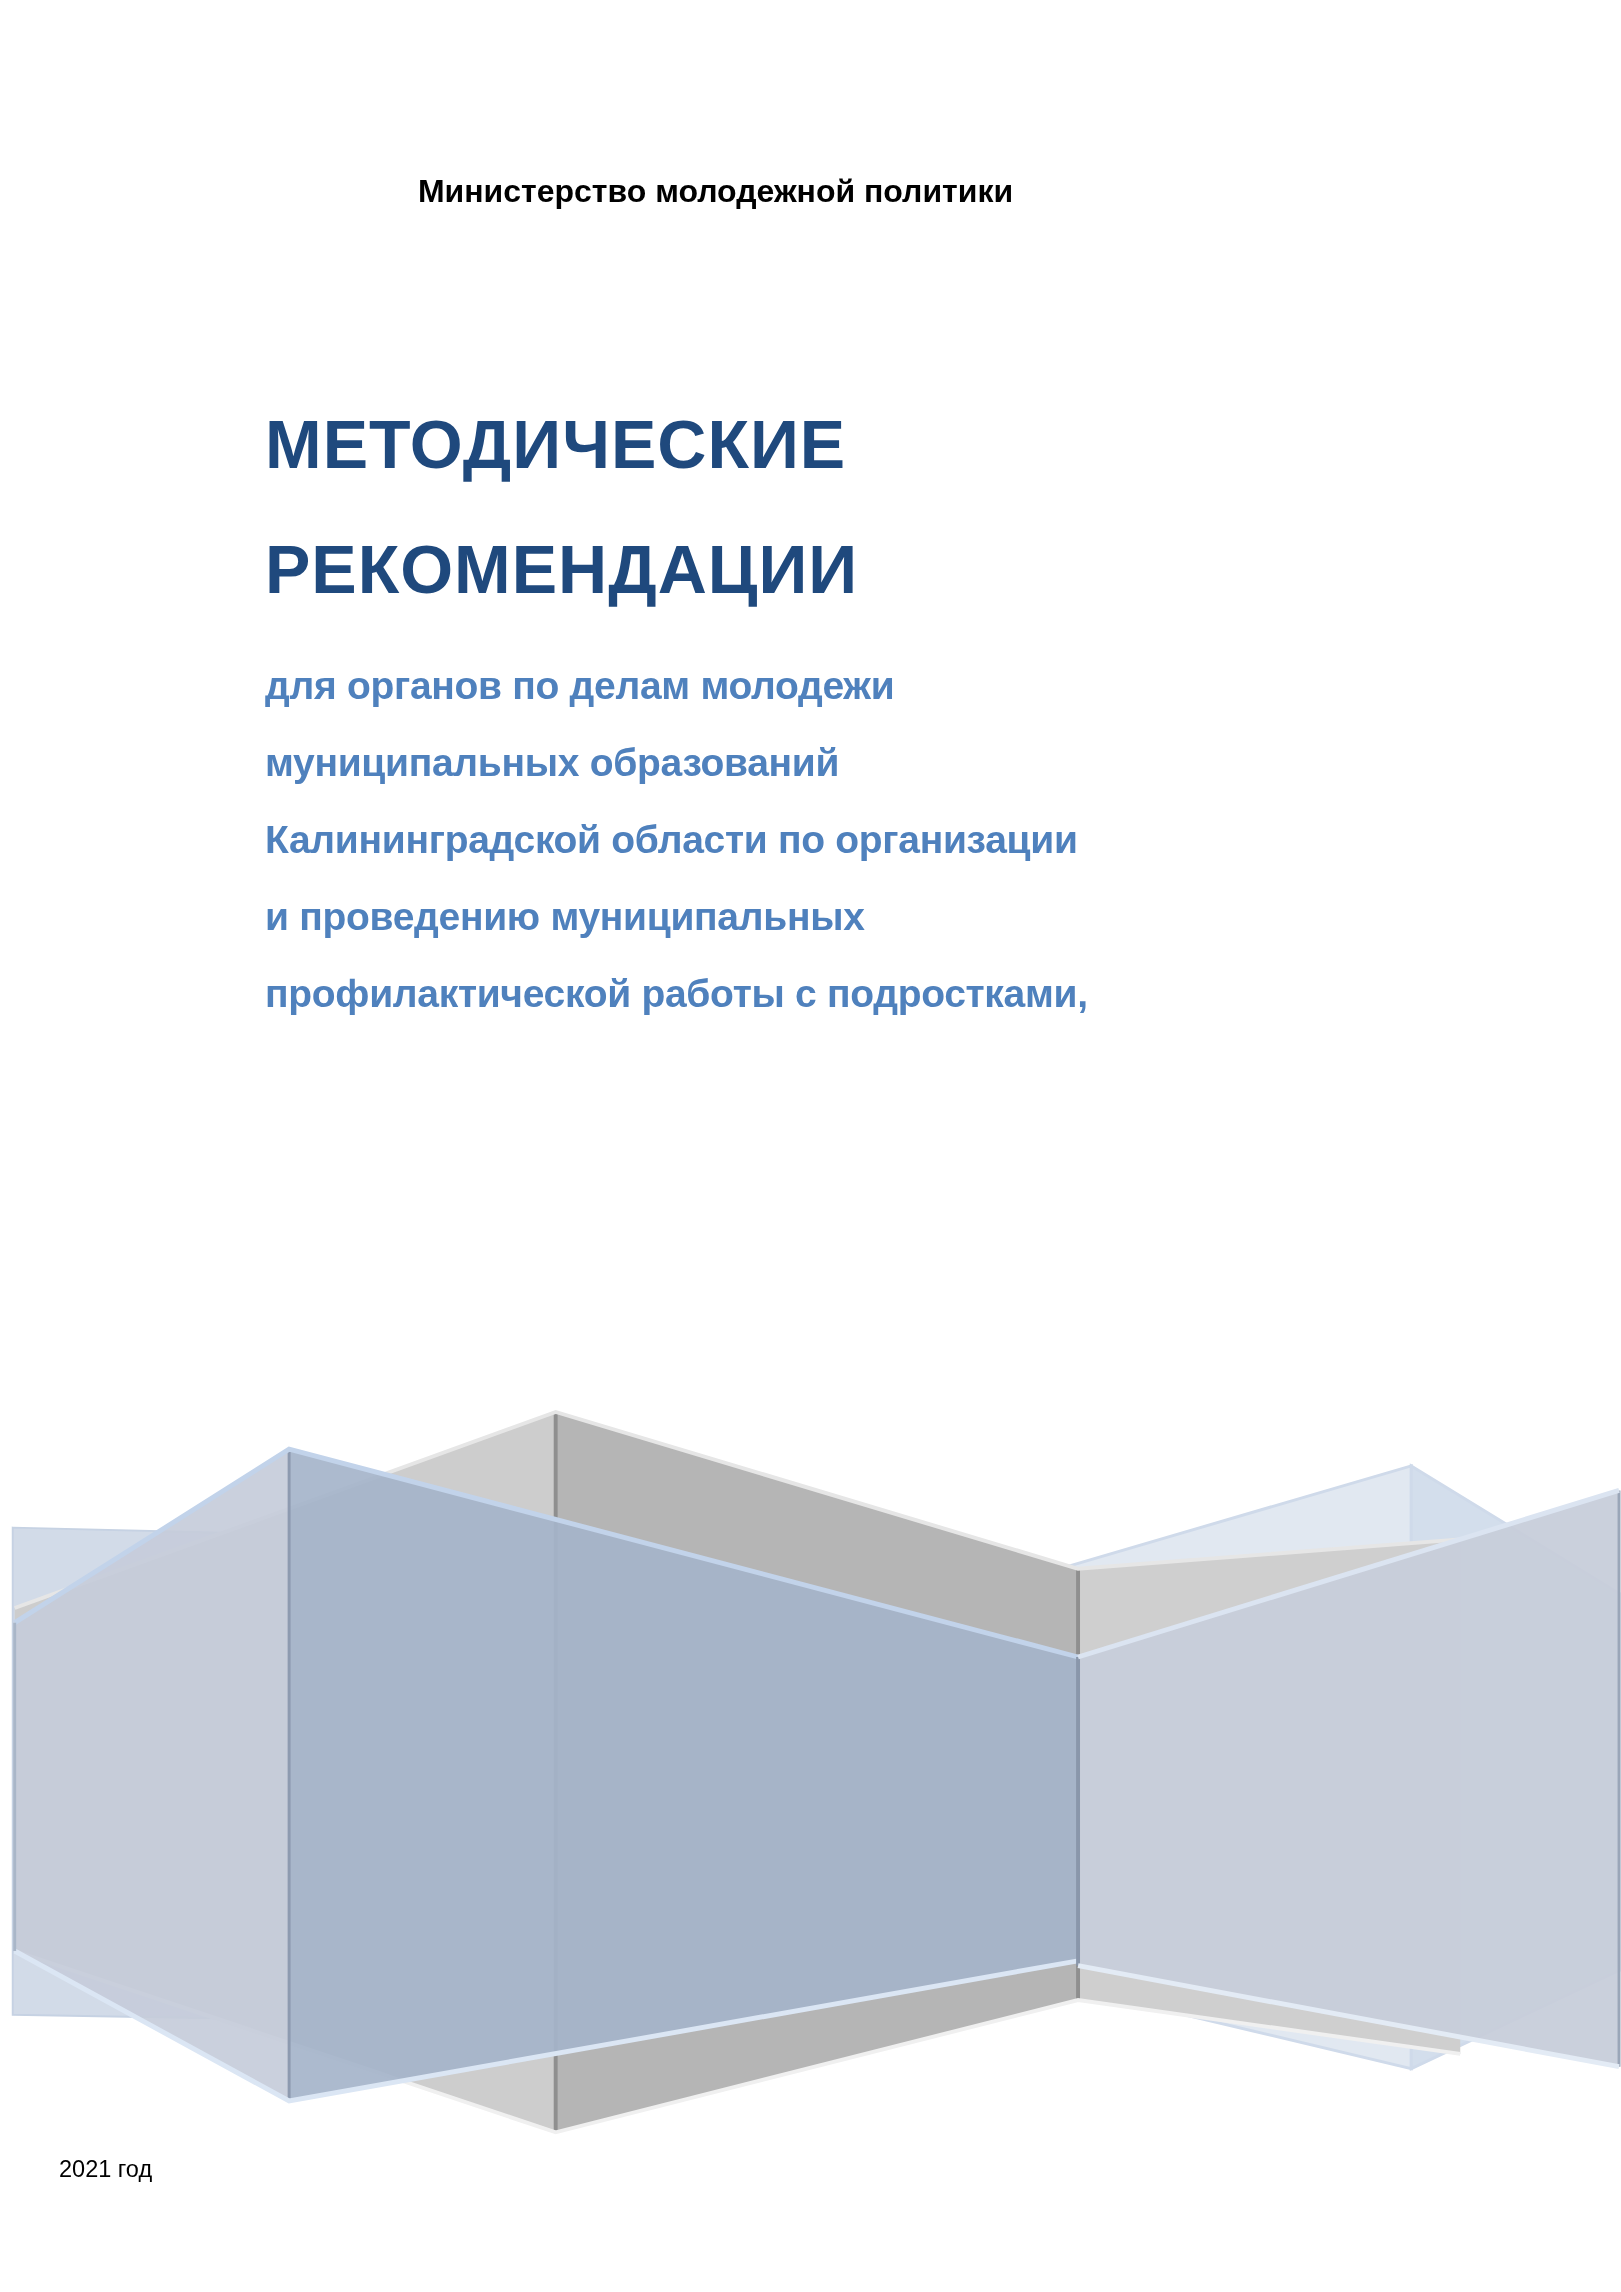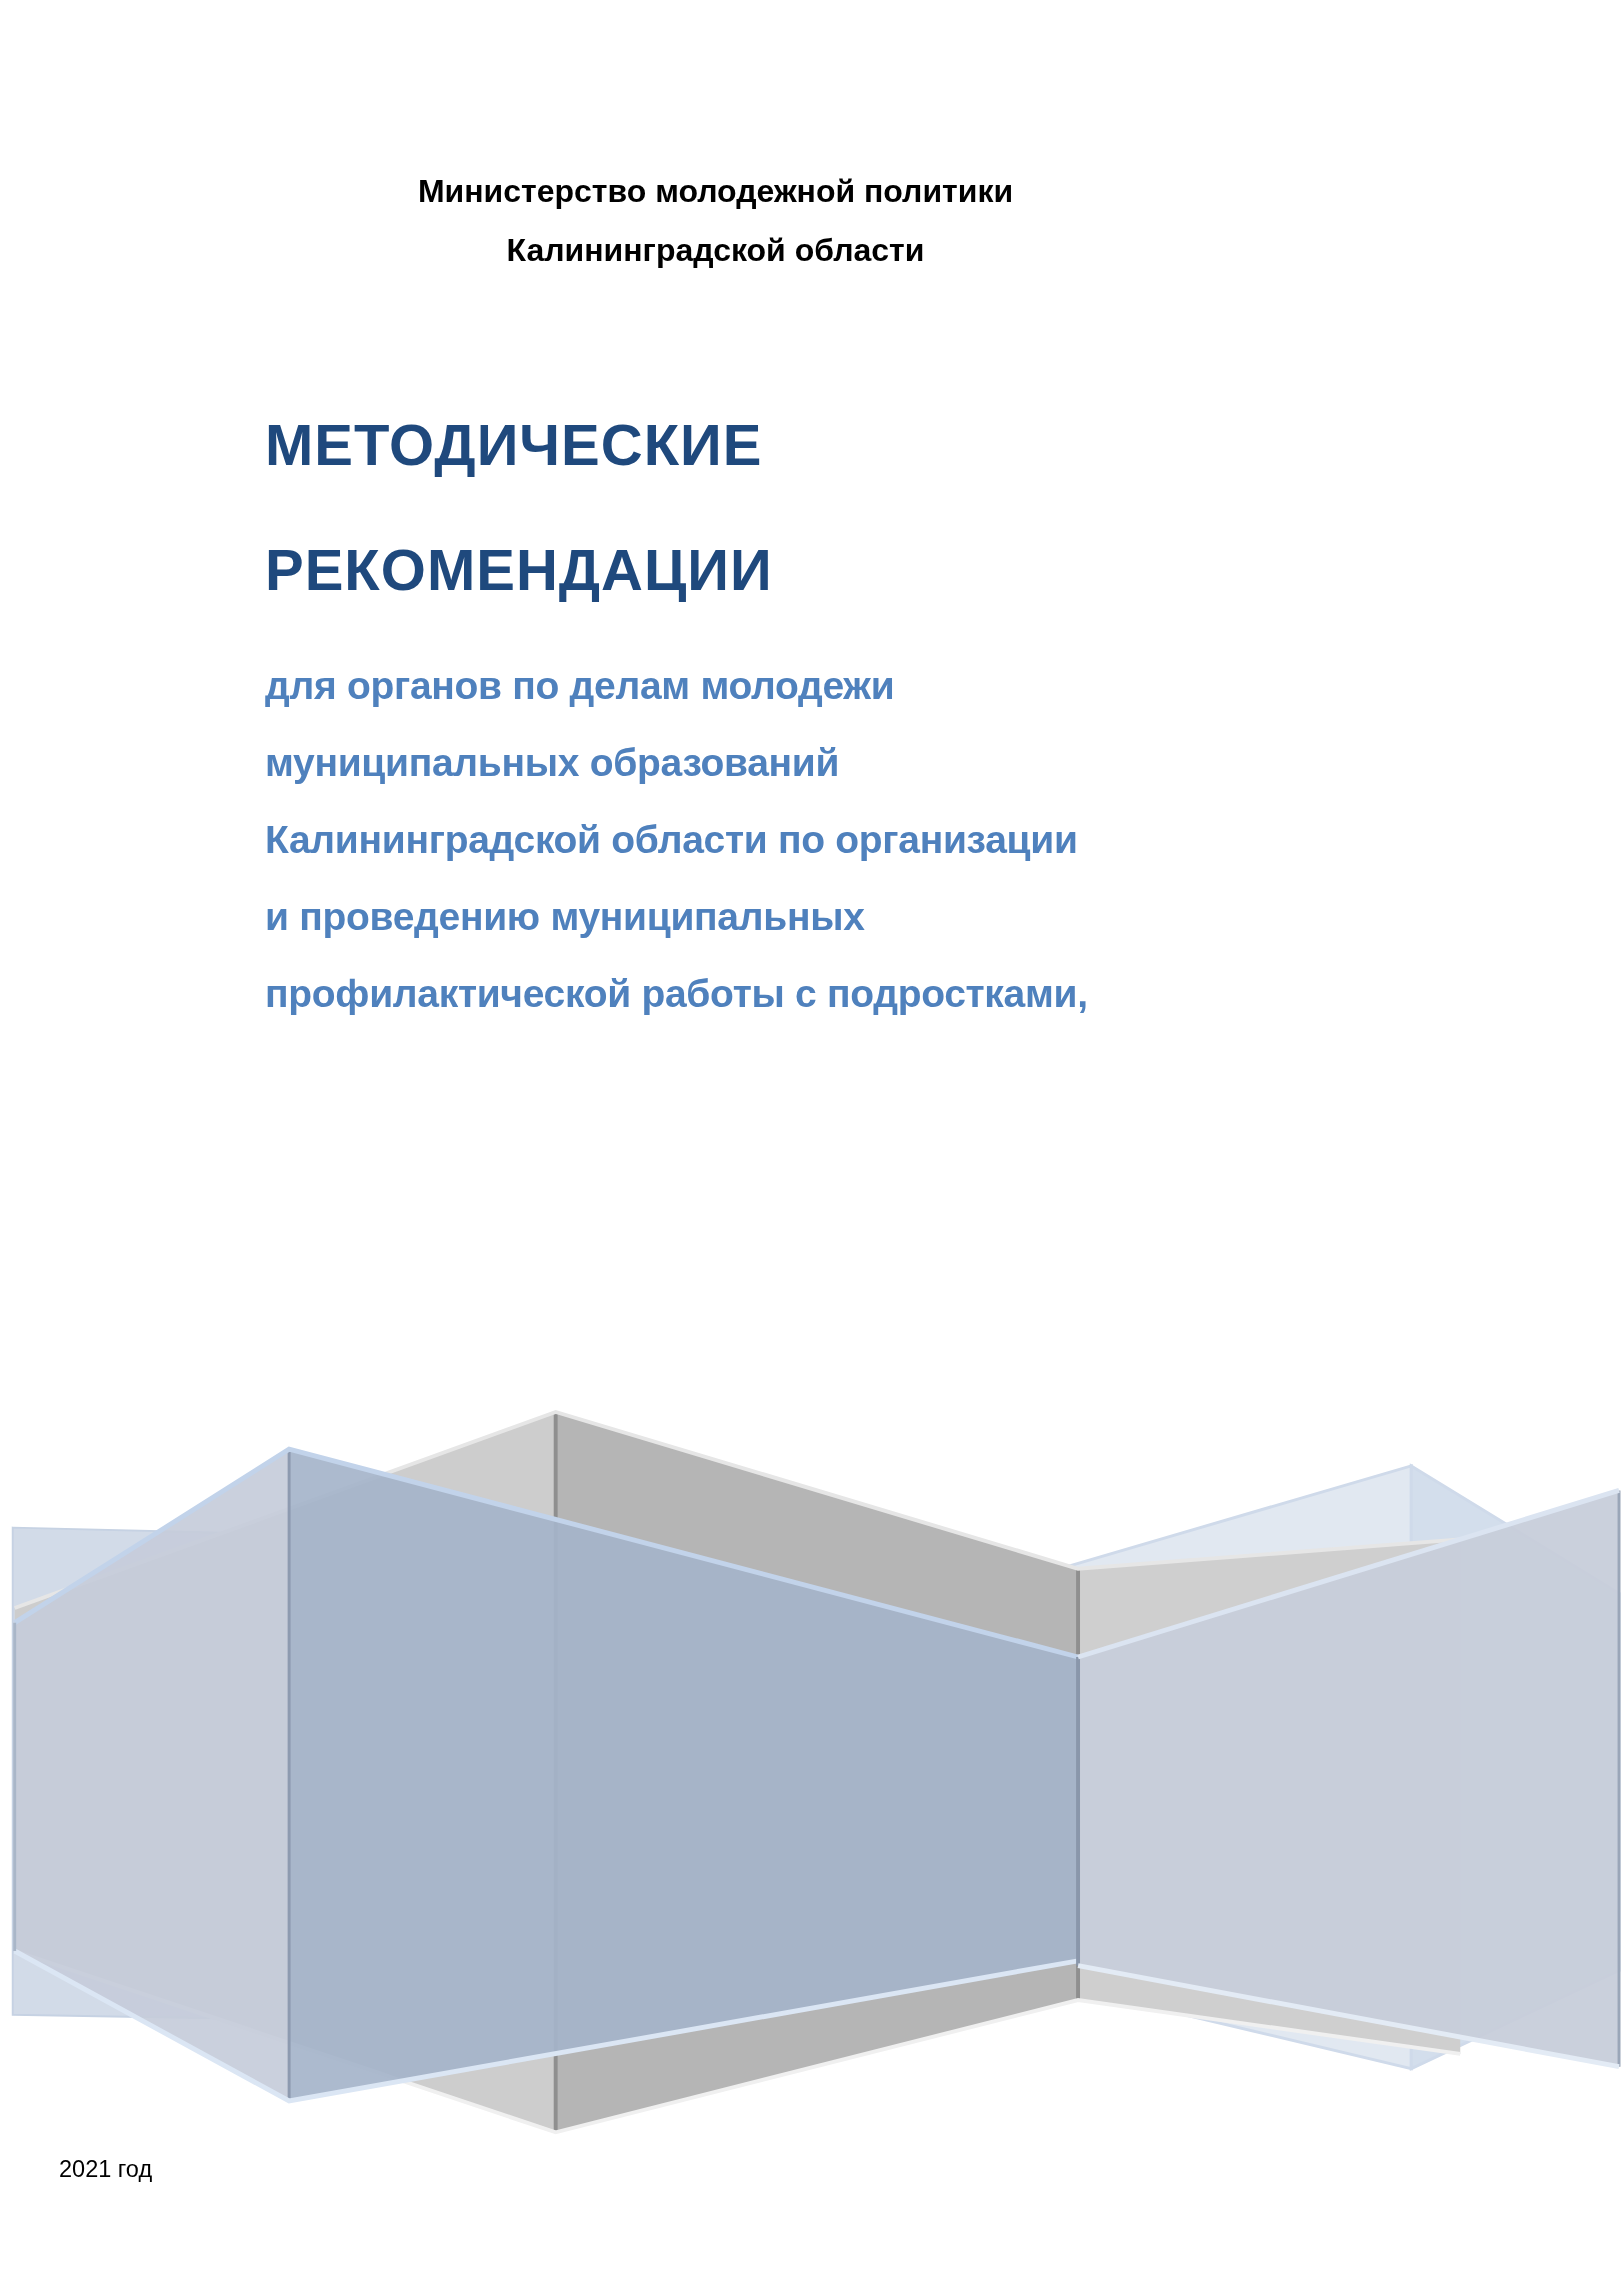--- a/index.html
+++ b/index.html
@@ -24,21 +24,21 @@
     color: #000000;
     line-height: 59px;
     top: 162px;
   }
   .ministry span { display: block; }
   .title {
     position: absolute;
     left: 265px;
     top: 382px;
     font-weight: bold;
-    font-size: 58px;
+    font-size: 68px;
     line-height: 125px;
     color: #1f497d;
     letter-spacing: 1px;
   }
   .title span { display: block; }
   .subtitle {
     position: absolute;
     left: 265px;
     top: 647px;
     font-weight: bold;
@@ -65,21 +65,20 @@
     color: #000000;
     padding-left: 59px;
     box-sizing: border-box;
   }
 </style>
 </head>
 <body>
 
 <div class="ministry">
   <span>Министерство молодежной политики</span>
-  <span>Калининградской области</span>
 </div>
 
 <div class="title">
   <span>МЕТОДИЧЕСКИЕ</span>
   <span>РЕКОМЕНДАЦИИ</span>
 </div>
 
 <div class="subtitle">
   <span>для органов по делам молодежи</span>
   <span>муниципальных образований</span>

